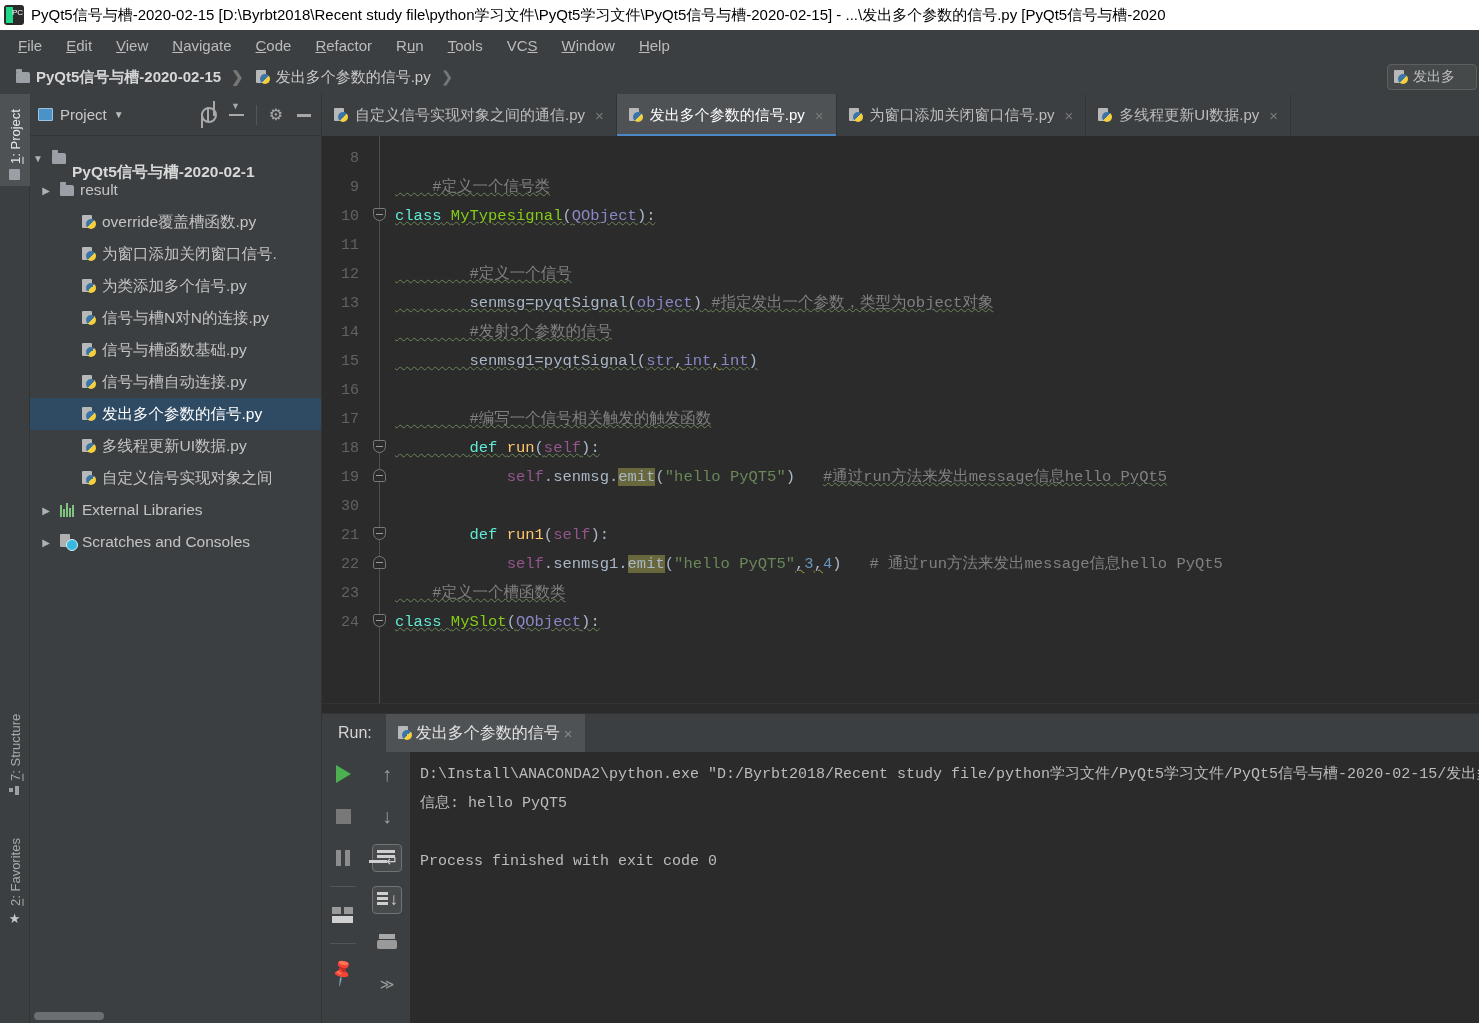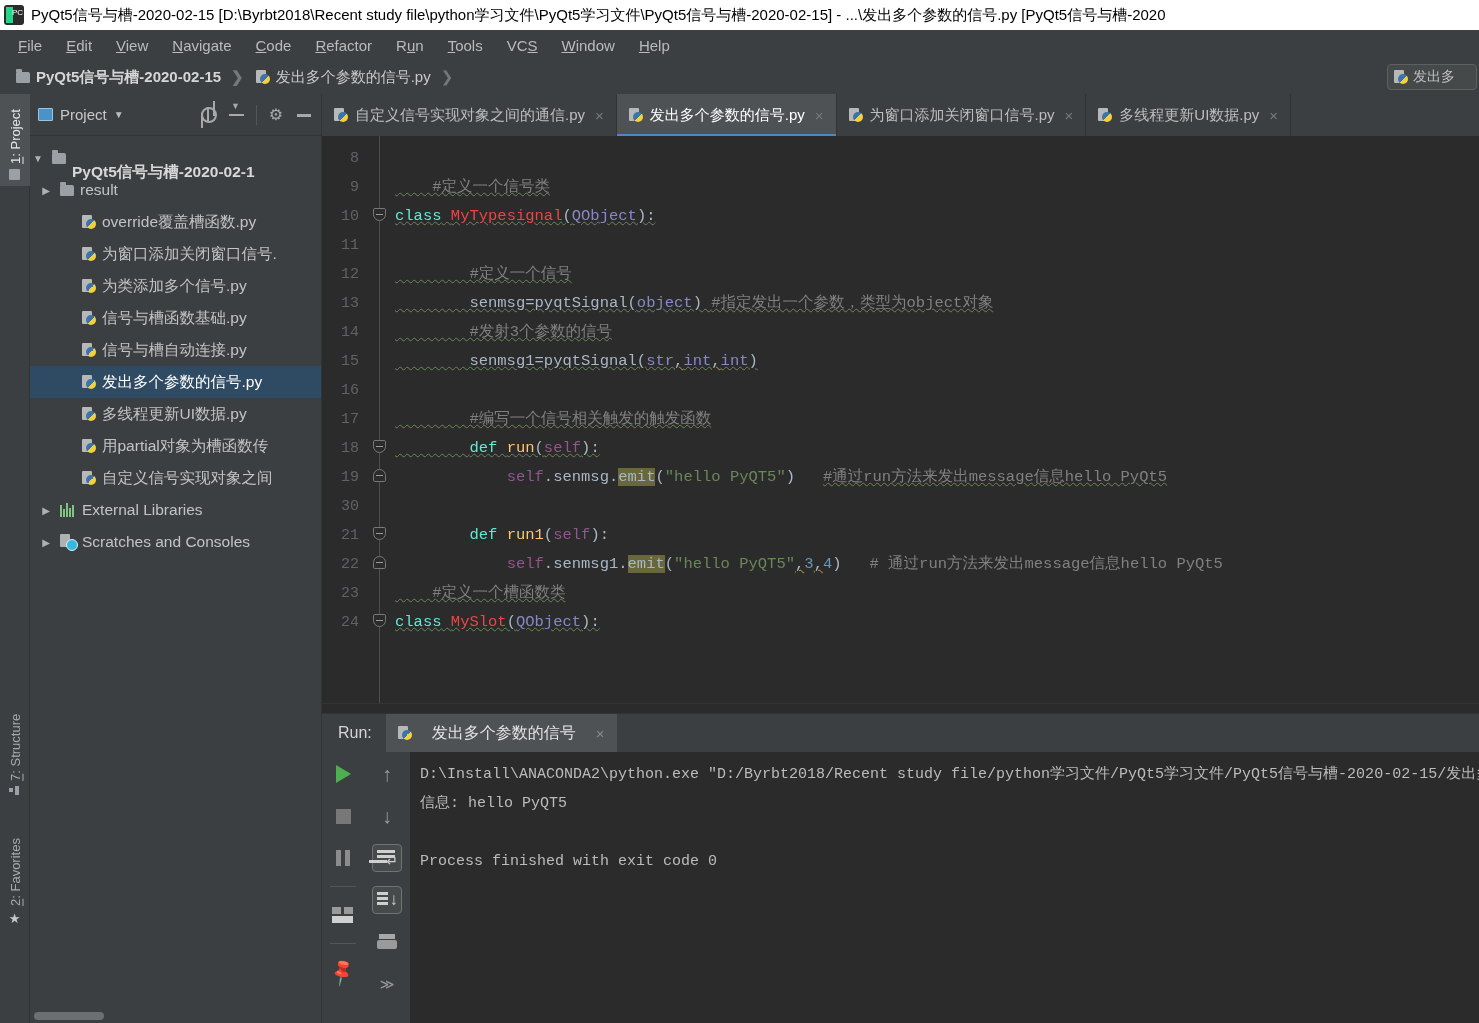--- a/index.html
+++ b/index.html
@@ -118,21 +118,21 @@
   .foldbox { position:absolute; left:6px; top:6px; width:13px; height:13px;
     border:1px solid #787878; border-radius:2px; background:#2b2b2b; }
   .foldbox::after { content:""; position:absolute; left:2px; top:5px; width:7px; height:1px; background:#9a9a9a; }
   .foldbox.down { border-radius:2px 2px 7px 7px; }
   .foldbox.up   { border-radius:7px 7px 2px 2px; }
   #foldline { position:absolute; left:12px; top:0; bottom:0; width:1px; background:#4d4d4d; }
   #code { flex:1; padding-top:8px; font-family:"Liberation Mono", monospace;
     font-size:15.5px; line-height:29px; color:#a9b7c6; white-space:pre; position:relative;
     overflow:hidden; }
   .kw { color:#5eead4; }
-  .cls { color:#ef4444; }
+  .cls { color:#84cc16; }
   .bi { color:#8888c6; }
   .slf { color:#94558d; }
   .str { color:#6a8759; }
   .num { color:#6897bb; }
   .cmt { color:#808080; }
   .fn  { color:#ffc66d; }
   .hl  { background:#68683c; }
   .wavy { text-decoration: underline; text-decoration-style: wavy;
     text-decoration-color:#6a8759; text-decoration-thickness:1px; }
   .wavy-y { text-decoration: underline; text-decoration-style: wavy;
@@ -148,21 +148,21 @@
 
   
   #codescroll { height:10px; background:#2b2b2b; border-top:1px solid #313335; }
 
   
   #runpanel { flex:0 0 310px; display:flex; flex-direction:column; background:#3c3f41;
     border-top:1px solid #313335; }
   #runhdr { height:38px; display:flex; align-items:center; gap:0; color:#c8c8c8;
     font-size:16px; background:#3c3f41; }
   #runhdr .runlabel { padding:0 14px 0 16px; color:#d4d4d4; }
-  #runhdr .runtab { display:flex; align-items:center; gap:20px; background:#4e5254;
+  #runhdr .runtab { display:flex; align-items:center; gap:4px; background:#4e5254;
     height:100%; padding:0 12px; color:#e2e2e2; }
   #runhdr .runtab .x { color:#8a8a8a; font-size:15px; }
   #runbody { flex:1; display:flex; min-height:0; }
   .runtools { width:42px; flex:0 0 42px; display:flex; flex-direction:column;
     align-items:center; padding-top:8px; gap:14px; background:#3c3f41; }
   .runtools.second { width:46px; flex:0 0 46px; }
   .tbtn { width:30px; height:28px; display:flex; align-items:center; justify-content:center;
     color:#a6a6a6; font-size:17px; position:relative; }
   .tbtn.boxed { border:1px solid #6f7376; border-radius:4px; background:#464a4b; }
   .play-tri { width:0;height:0;border-left:15px solid #4caf50;
@@ -281,41 +281,41 @@
           <span>为窗口添加关闭窗口信号.</span>
         </div>
         <div class="trow indent2">
           <span class="tw"></span>
           <span class="py-ico"></span>
           <span>为类添加多个信号.py</span>
         </div>
         <div class="trow indent2">
           <span class="tw"></span>
           <span class="py-ico"></span>
+          <span>信号与槽N对N的连接.py</span>
+        </div>
+        <div class="trow indent2">
+          <span class="tw"></span>
+          <span class="py-ico"></span>
           <span>信号与槽函数基础.py</span>
         </div>
         <div class="trow indent2">
           <span class="tw"></span>
           <span class="py-ico"></span>
           <span>信号与槽自动连接.py</span>
         </div>
         <div class="trow indent2 sel">
           <span class="tw"></span>
           <span class="py-ico"></span>
           <span>发出多个参数的信号.py</span>
         </div>
         <div class="trow indent2">
           <span class="tw"></span>
           <span class="py-ico"></span>
           <span>多线程更新UI数据.py</span>
-        </div>
-        <div class="trow indent2">
-          <span class="tw"></span>
-          <span class="py-ico"></span>
-          <span>用partial对象为槽函数传</span>
         </div>
         <div class="trow indent2">
           <span class="tw"></span>
           <span class="py-ico"></span>
           <span>自定义信号实现对象之间</span>
         </div>
         <div class="trow indent1">
           <span class="tw">▶</span>
           <span class="lib-ico">
             <i style="height:12px"></i>

